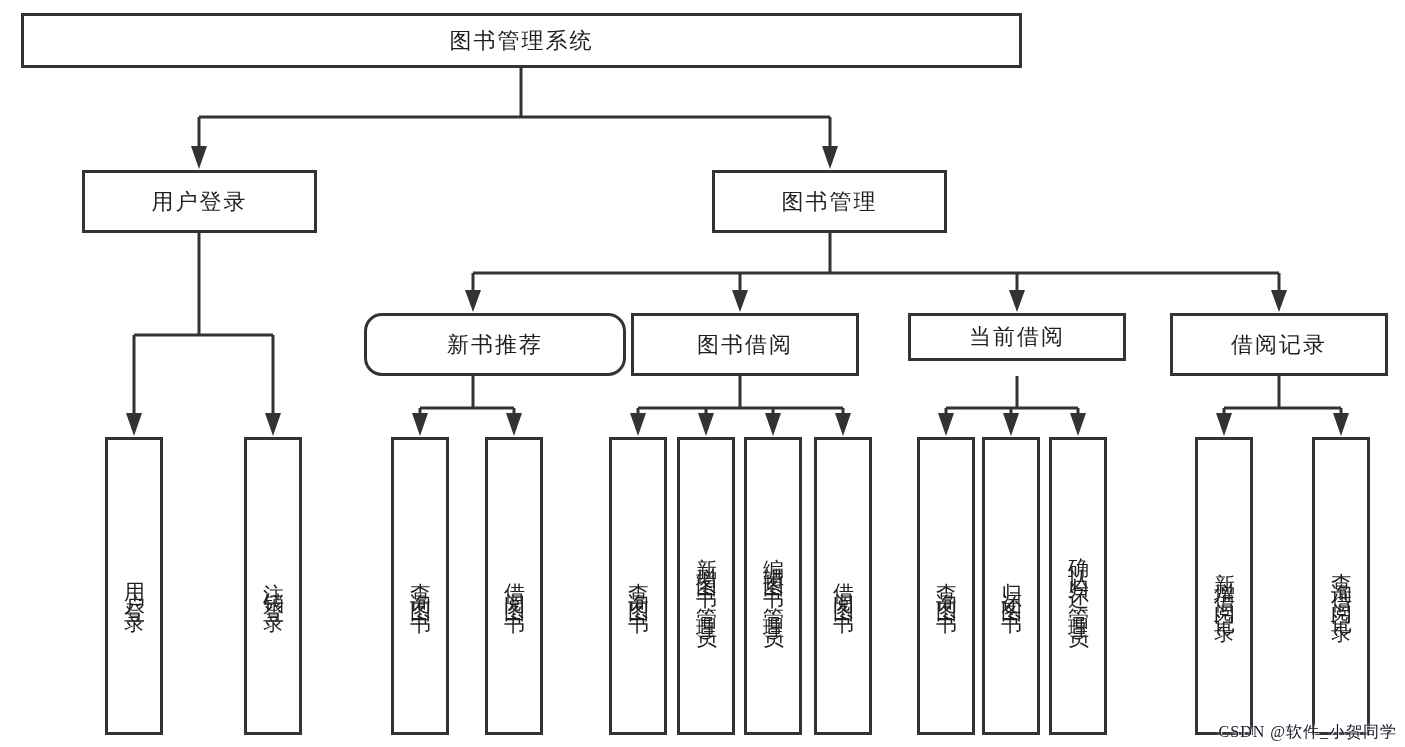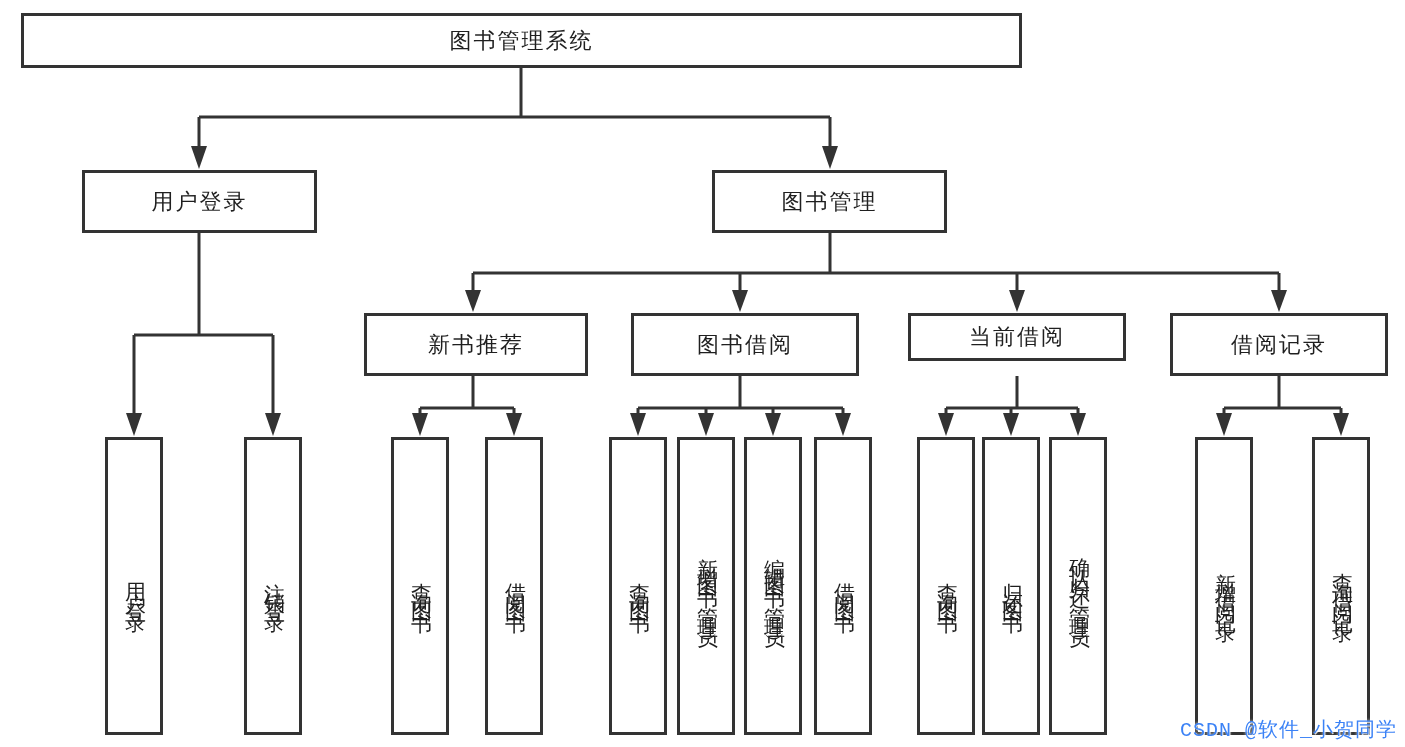--- a/index.html
+++ b/index.html
@@ -1,21 +1,21 @@
 <!DOCTYPE html>
 <html><head>
 <meta charset="utf-8">
 <style>
   html, body { margin: 0; padding: 0; background: #ffffff; }
   .stage {
     position: relative;
     width: 1405px;
     height: 747px;
     background: #ffffff;
-    font-family: Liberation Mono, monospace;
+    font-family: Liberation Serif, serif;
     overflow: hidden;
   }
   .wires { position: absolute; left: 0; top: 0; }
   .box {
     position: absolute;
     box-sizing: border-box;
     border: 3px solid #333333;
     background: #ffffff;
     display: flex;
     align-items: center;
@@ -29,23 +29,23 @@
     font-size: 21px;
     line-height: 1;
     letter-spacing: 10px;
     white-space: nowrap;
     color: #1f1f1f;
   }
   .watermark {
     position: absolute;
     right: 8px;
     bottom: 4px;
-    font-size: 20px;
+    font-size: 16px;
     letter-spacing: 1px;
-    color: #3b82f6;
+    color: #0f172a;
     text-shadow: 0 0 3px rgba(255,255,255,0.95), 1px 1px 0 rgba(255,255,255,0.8);
     z-index: 5;
     white-space: nowrap;
   }
 </style>
 </head>
 <body>
 
 <div class="stage">
 
@@ -114,21 +114,21 @@
     <span class="h-label">图书管理系统</span>
   </div>
 
   <div class="box" style="left:82px; top:170px; width:235px; height:63px;">
     <span class="h-label">用户登录</span>
   </div>
   <div class="box" style="left:712px; top:170px; width:235px; height:63px;">
     <span class="h-label">图书管理</span>
   </div>
 
-  <div class="box" style="left:364px; top:313px; width:224px; height:63px;">
+  <div class="box" style="left:364px; top:313px; width:262px; height:63px;border-radius:18px;">
     <span class="h-label">新书推荐</span>
   </div>
   <div class="box" style="left:631px; top:313px; width:228px; height:63px;">
     <span class="h-label">图书借阅</span>
   </div>
   <div class="box" style="left:908px; top:313px; width:218px; height:48px;">
     <span class="h-label">当前借阅</span>
   </div>
   <div class="box" style="left:1170px; top:313px; width:218px; height:63px;">
     <span class="h-label">借阅记录</span>

